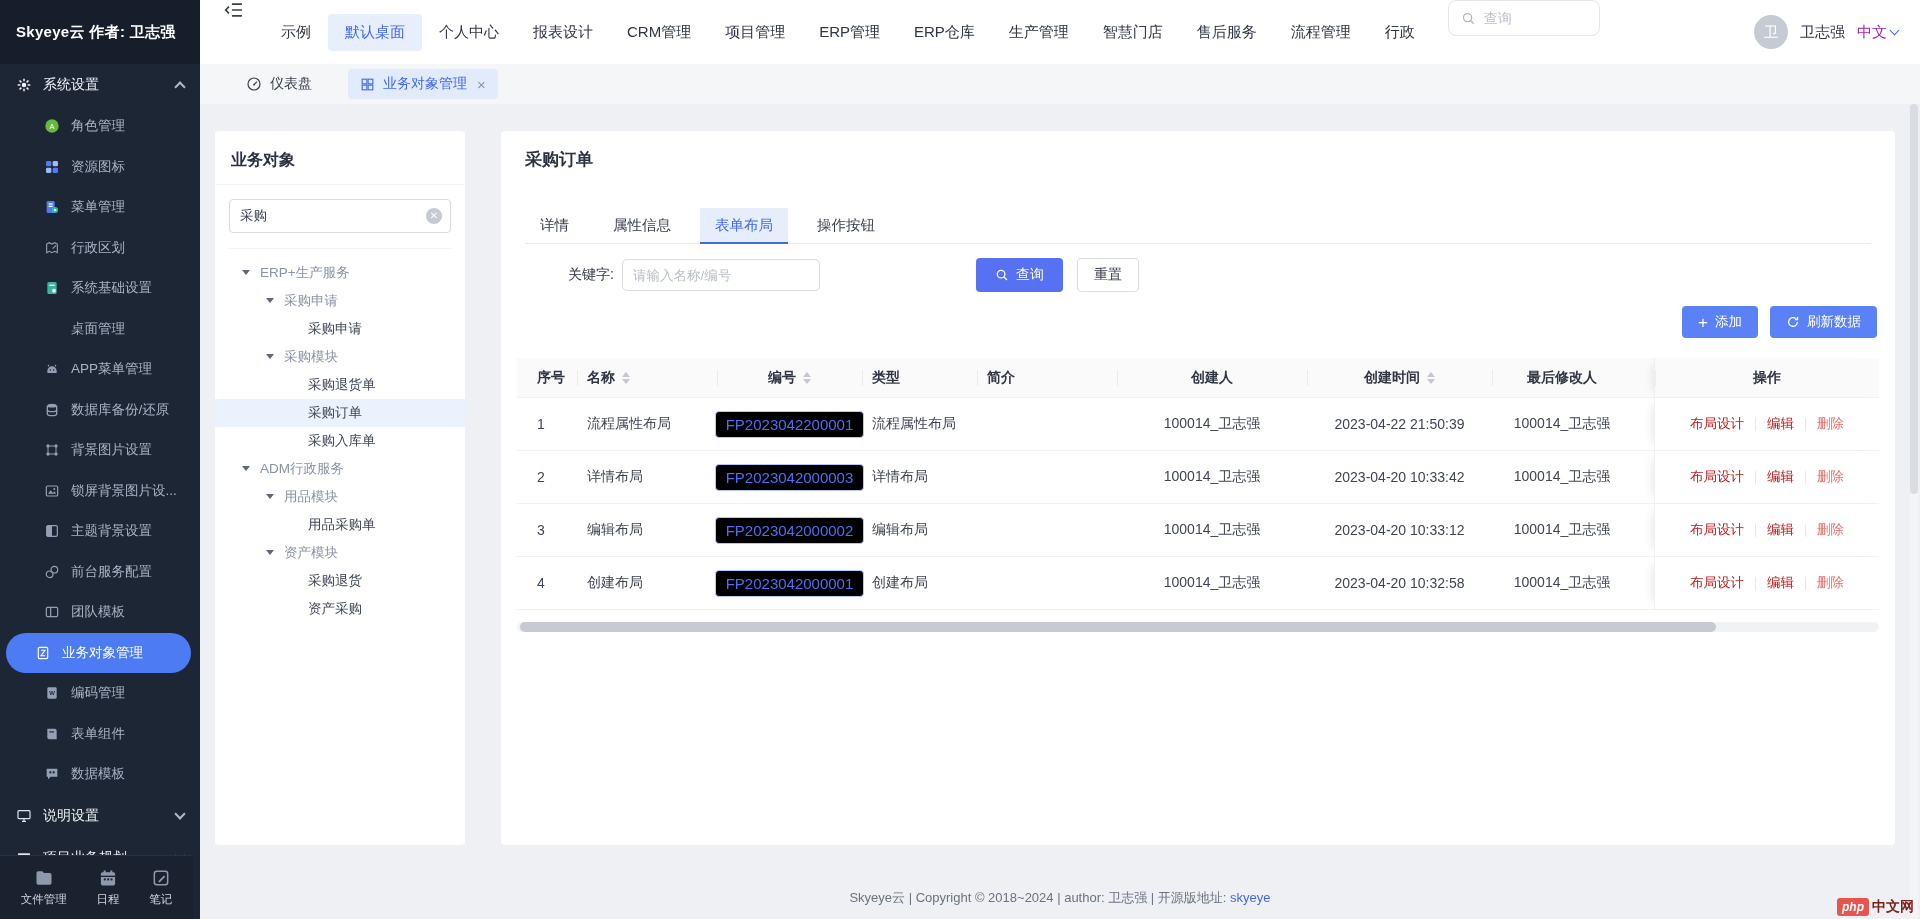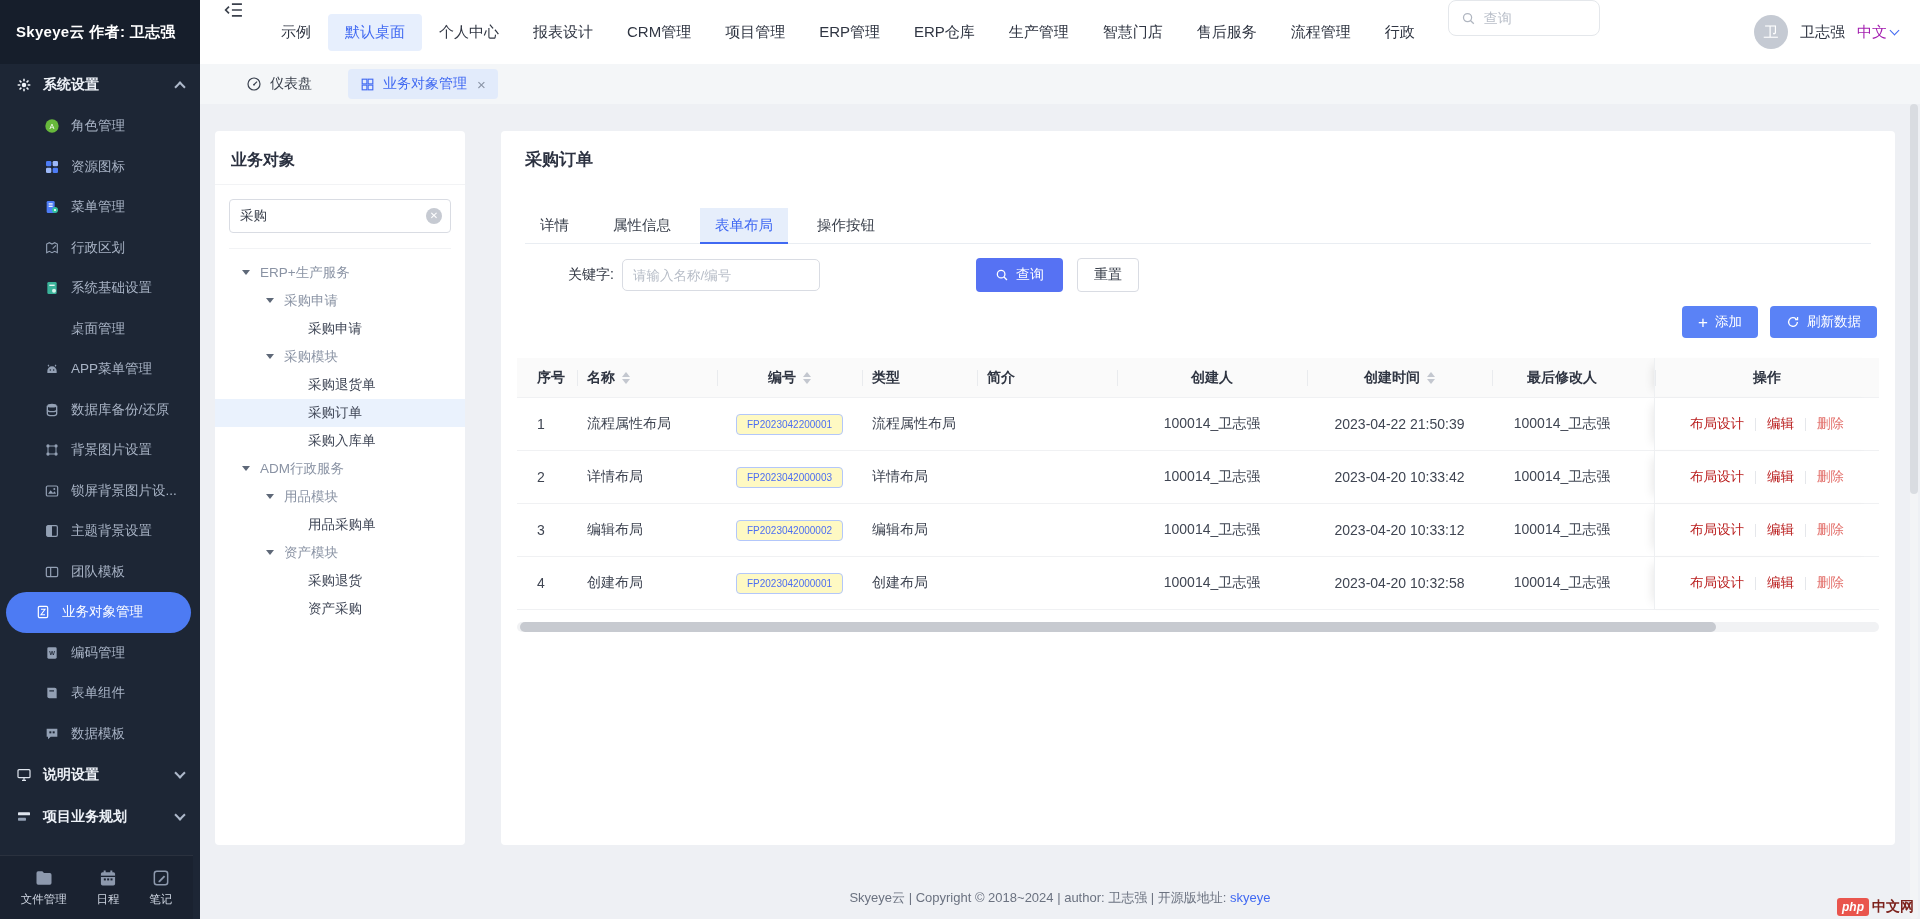--- a/index.html
+++ b/index.html
@@ -3,21 +3,21 @@
 <meta charset="utf-8">
 <style>
   *{margin:0;padding:0;box-sizing:border-box}
   html,body{width:1920px;height:919px;overflow:hidden}
   body{font-family:"Liberation Sans","DejaVu Sans",sans-serif;background:#eef0f4;position:relative;color:#3a404c}
   svg{display:block}
   
   .sidebar{position:absolute;left:0;top:0;width:200px;height:919px;background:#1d2635;z-index:5}
   .logo{height:64px;background:#161e2b;color:#fff;display:flex;align-items:center;padding-left:16px;font-size:15px;font-weight:700;letter-spacing:.3px;white-space:nowrap}
   .menu{position:absolute;top:64px;left:0;right:0;bottom:64px;overflow:hidden}
-  .group-hd{height:42px;display:flex;align-items:center;gap:11px;padding:0 16px;color:#eef2f8;font-size:14px;font-weight:700;cursor:pointer}
+  .group-hd{height:42px;display:flex;align-items:center;gap:11px;padding:0 16px;color:#eef2f8;font-size:14px;font-weight:400;cursor:pointer}
   .group-hd .chev{margin-left:auto;width:8px;height:8px;border-right:2px solid #aeb9cb;border-bottom:2px solid #aeb9cb;transform:rotate(-135deg);margin-top:4px}
   .group-hd .chev.down{transform:rotate(45deg);margin-top:-4px}
   .s-item{height:40.5px;display:flex;align-items:center;gap:11px;padding-left:44px;color:#a9b4c6;font-size:13.5px;cursor:pointer;white-space:nowrap}
   .s-item .ic{width:16px;height:16px;flex:0 0 16px}
   .s-item.noicon{padding-left:71px}
   .s-item.active{background:#4d7bf3;color:#fff;border-radius:21px;margin:0 9px 0 6px;padding-left:29px}
   .dock{position:absolute;bottom:0;left:0;width:193px;height:64px;background:#1a2230;border-top:1px solid rgba(255,255,255,.07);display:flex;align-items:center;justify-content:space-around;padding:0 6px}
   .dock-item{display:flex;flex-direction:column;align-items:center;gap:4px;color:#cfd6e2;font-size:11.5px;cursor:pointer}
   
   .topbar{position:absolute;left:200px;top:0;width:1720px;height:64px;background:#fff;display:flex;z-index:4}
@@ -86,21 +86,21 @@
   .c-creator{width:190px;justify-content:center}
   .c-created{width:185px;justify-content:center}
   .c-mod{width:140px;justify-content:center}
   .c-gap{flex:1}
   .head .c-gap::before{display:none}
   .c-ops{width:225px;justify-content:center;border-left:1px solid #eef0f2;box-shadow:-8px 0 10px -7px rgba(0,0,0,.10)}
   .sort{display:inline-flex;flex-direction:column;gap:2px;margin-left:7px}
   .sort i{width:0;height:0;border-left:4px solid transparent;border-right:4px solid transparent}
   .sort .up{border-bottom:5px solid #c3c7cf}
   .sort .down{border-top:5px solid #c3c7cf}
-  .code-badge{border:1px solid #b3c7fa;background:#fef9c3;color:#4d6ef2;font-size:10px;padding:4px 10px;border-radius:4px;cursor:pointer}
+  .code-badge{border:1px solid #b3c7fa;background:#000000;color:#4d6ef2;font-size:15px;padding:4px 10px;border-radius:4px;cursor:pointer}
   .op-link{font-size:13.5px;color:#b91c1c;cursor:pointer}
   .op-link.danger{color:#e26b66}
   .op-sep{width:1px;height:13px;background:#e5e7eb;margin:0 11px}
   .hscroll{position:absolute;top:491px;left:16px;right:16px;height:10px;border-radius:5px;background:#f1f2f4}
   .hscroll .thumb{position:absolute;left:3px;top:0;width:1196px;height:10px;border-radius:5px;background:#c7cad0;cursor:grab}
   .vscroll{position:absolute;right:2px;top:104px;bottom:0;width:8px;background:#f3f4f6;border-radius:4px}
   .vscroll .vthumb{position:absolute;top:0;left:0;width:8px;height:390px;background:#d9dce1;border-radius:4px;cursor:grab}
   
   .footer{position:absolute;left:200px;right:0;top:889px;text-align:center;font-size:13px;color:#6b7280}
   .footer a{color:#4069f2;text-decoration:none;cursor:pointer}
@@ -223,20 +223,29 @@
       <span>锁屏背景图片设...</span>
     </div>
     <div class="s-item">
       <span class="ic">
           <svg width="16" height="16" viewBox="0 0 24 24">
             <rect x="4" y="4" width="16" height="16" rx="2" stroke="#93a0b4" fill="none" stroke-width="1.8"></rect>
             <path d="M12 4v16H6a2 2 0 0 1-2-2V6a2 2 0 0 1 2-2Z" fill="#93a0b4"></path>
           </svg>
         </span>
       <span>主题背景设置</span>
+    </div>
+    <div class="s-item">
+      <span class="ic">
+          <svg width="16" height="16" viewBox="0 0 24 24">
+            <circle cx="8.5" cy="15.5" r="5" stroke="#93a0b4" fill="none" stroke-width="1.8"></circle>
+            <circle cx="15.5" cy="8.5" r="5" stroke="#93a0b4" fill="none" stroke-width="1.8"></circle>
+          </svg>
+        </span>
+      <span>前台服务配置</span>
     </div>
     <div class="s-item">
       <span class="ic">
           <svg width="16" height="16" viewBox="0 0 24 24">
             <rect x="3.5" y="5" width="17" height="14" rx="2" stroke="#93a0b4" fill="none" stroke-width="1.8"></rect>
             <path d="M10 5v14" stroke="#93a0b4" stroke-width="1.8"></path>
           </svg>
         </span>
       <span>团队模板</span>
     </div>

